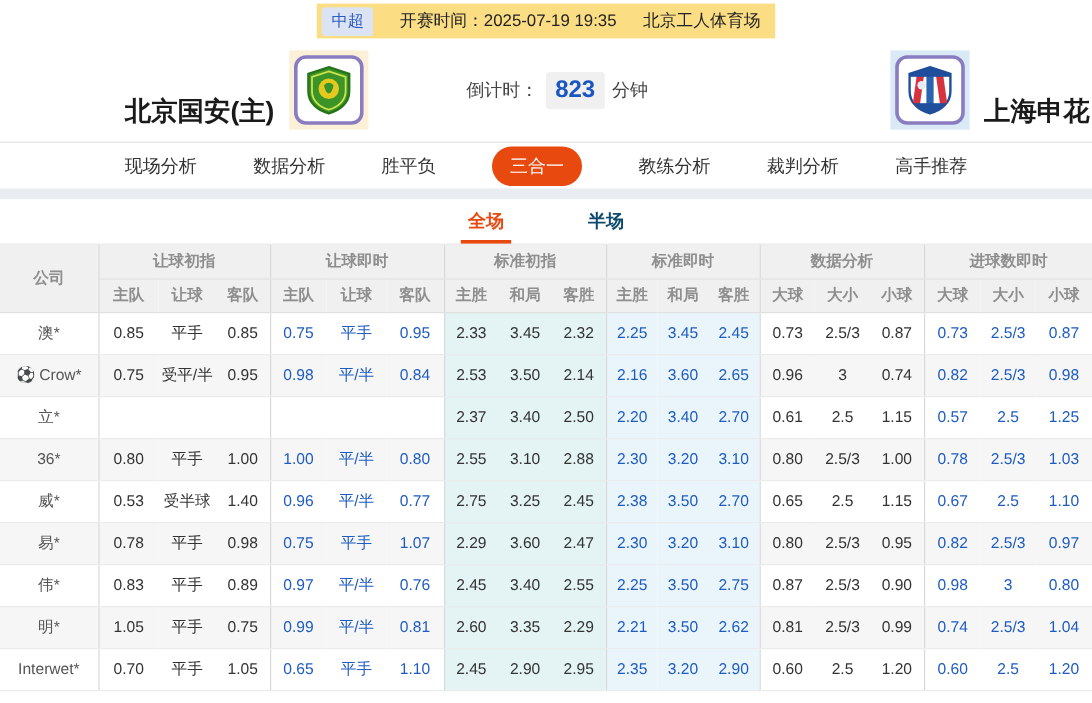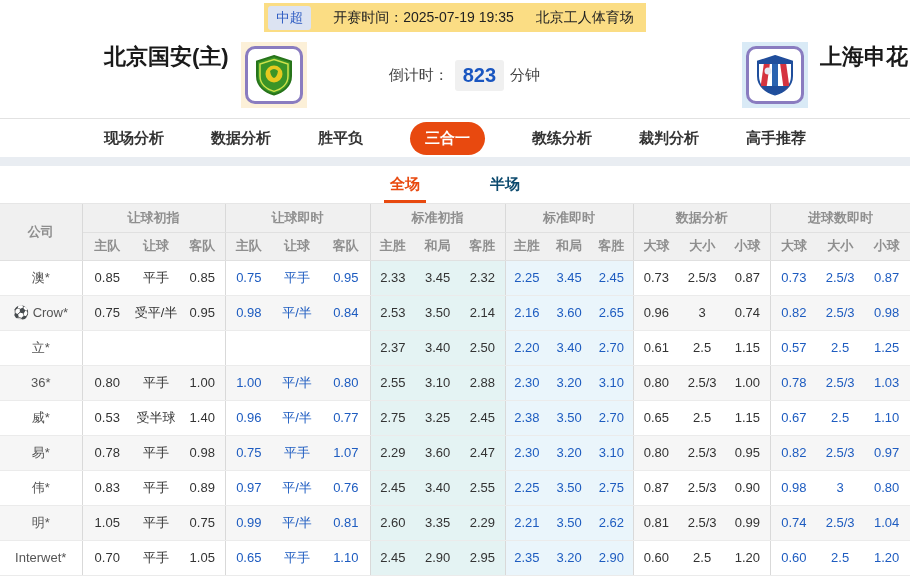--- a/index.html
+++ b/index.html
@@ -11,36 +11,36 @@
   .topbar { display:inline-flex; align-items:center; gap:22px;
     background:#fbdd84; padding:3px 12px 3px 4px; height:29px; font-size:14px; }
   .league-chip { background:#dce3f2; color:#2e5cc2; padding:3px 8px; border-radius:3px;
     font-size:13.5px; cursor:pointer; }
   .kickoff { font-weight:normal; color:#222; }
   .venue { color:#222; }
 
   
   .match-header { display:flex; align-items:center; justify-content:space-between;
     height:86px; padding-left:104px; padding-right:2px; }
-  .team { display:flex; align-items:flex-start; gap:12px; }
+  .team { display:flex; align-items:flex-end; gap:12px; }
   .team-name { font-size:22px; font-weight:bold; color:#1a1a1a; }
   .badge { width:66px; height:66px; display:flex; align-items:center; justify-content:center; }
   .badge.home { background:#fcf0d8; }
   .badge.away { background:#d9eaf6; }
   .badge .tile { width:58px; height:58px; background:#fff; border:3px solid #8a7cc0;
     border-radius:10px; display:flex; align-items:center; justify-content:center; }
   .countdown { display:flex; align-items:center; gap:6px; font-size:15px; color:#444;
     margin-right:120px; }
   .cd-value { background:#f0f0f0; color:#1a56c0; font-weight:bold; font-size:20px;
     padding:4px 8px; border-radius:3px; }
 
   
   .nav-row { border-top:1px solid #e2e2e2; height:39px; display:flex; align-items:center;
     justify-content:center; gap:47px; }
-  .nav-tab { font-size:15px; font-weight:bold; color:#333; cursor:pointer; white-space:nowrap; }
+  .nav-tab { font-size:15px; font-weight:normal; color:#333; cursor:pointer; white-space:nowrap; }
   .nav-tab.active { background:#e8490f; color:#fff; border-radius:17px; padding:7px 15px; }
   .gray-gap { height:9px; background:#e9edf2; }
 
   
   .subtab-row { height:38px; display:flex; justify-content:center; gap:58px;
     border-bottom:1px solid #e6e6e6; }
   .subtab { font-size:15px; font-weight:bold; color:#0c4a6e; cursor:pointer;
     padding:9px 6px 7px; border-bottom:3px solid transparent; }
   .subtab.active { color:#e8490f; border-bottom-color:#e8490f; }
 

